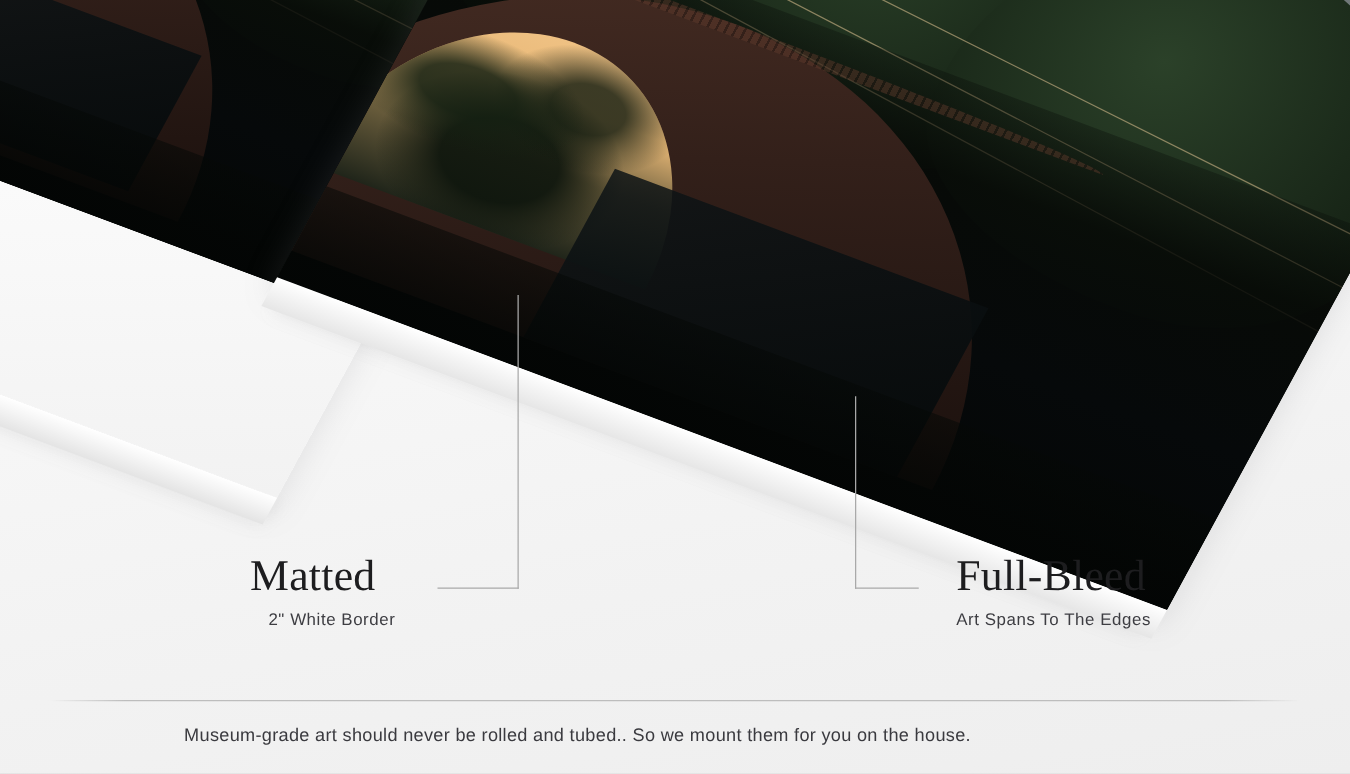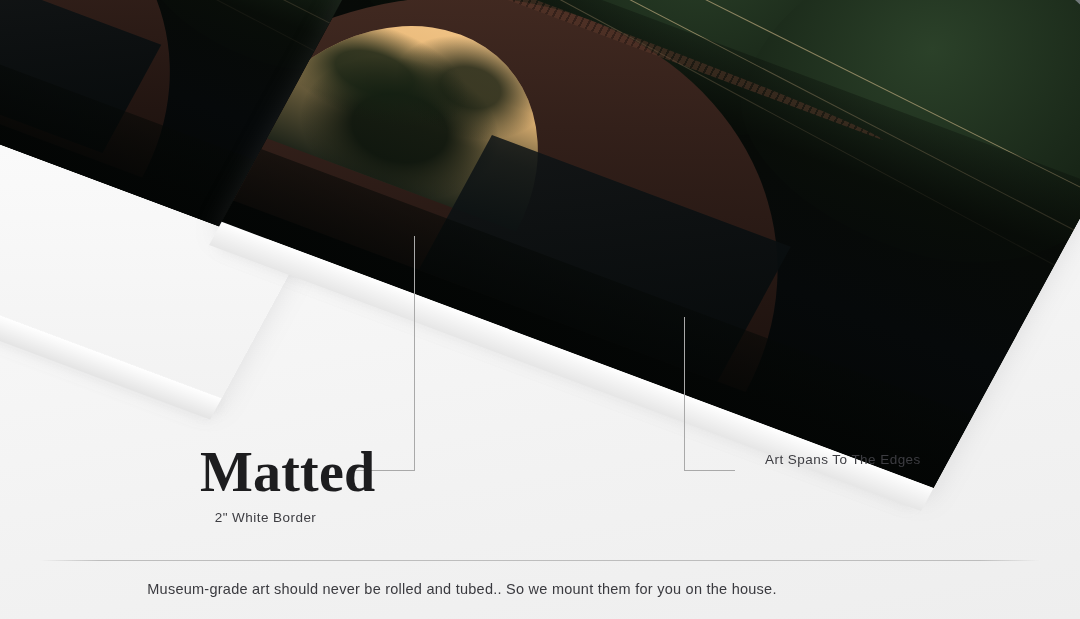--- a/index.html
+++ b/index.html
@@ -198,22 +198,22 @@
     height:1px;
     background:#a9a9a9;
   }
 
   
   .callout {
     position:absolute;
   }
   .callout-title {
     font-family:"Liberation Serif", serif;
-    font-weight:700;
-    font-size:56px;
+    font-weight:400;
+    font-size:35px;
     line-height:1.04;
     color:#1d1d1f;
     letter-spacing:.2px;
     white-space:nowrap;
   }
   .callout-sub {
     font-family:"Liberation Sans", sans-serif;
     font-weight:400;
     font-size:13.5px;
     color:#3d3d42;
@@ -335,19 +335,20 @@
     <div class="leader-v" style="left:684px; top:317px; height:154px;"></div>
     <div class="leader-h" style="left:684px; top:470px; width:51px;"></div>
   </div>
 
   <div class="callout" id="callout-matted">
     <div class="callout-title">Matted</div>
     <div class="callout-sub">2" White Border</div>
   </div>
 
   <div class="callout" id="callout-fullbleed">
+    <div class="callout-title">Full-Bleed</div>
     <div class="callout-sub">Art Spans To The Edges</div>
   </div>
 
   <div id="footer-divider"></div>
   <div id="footer-caption">Museum-grade art should never be rolled and tubed.. So we mount them for you on the house.</div>
 
 </div>
 
 </body></html>

